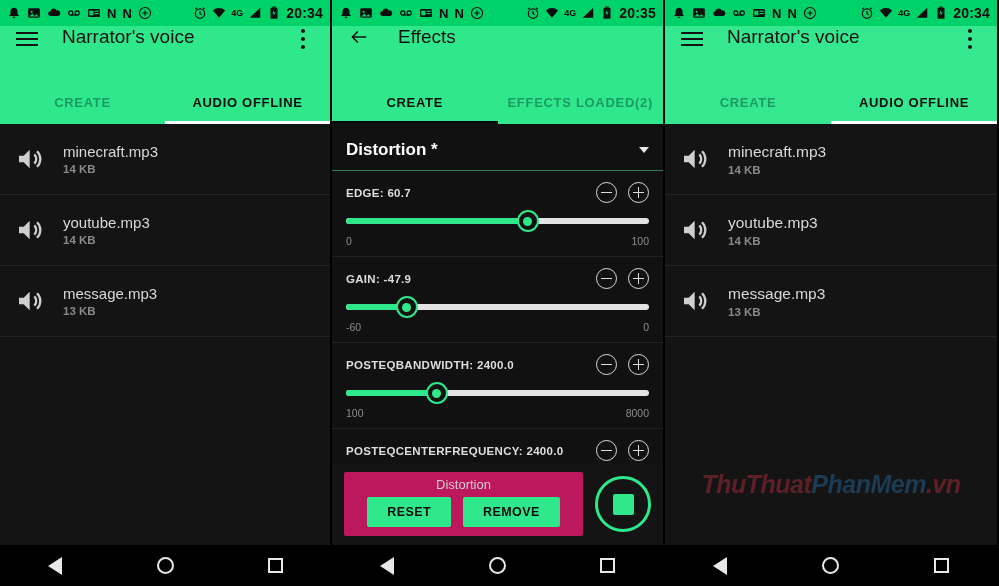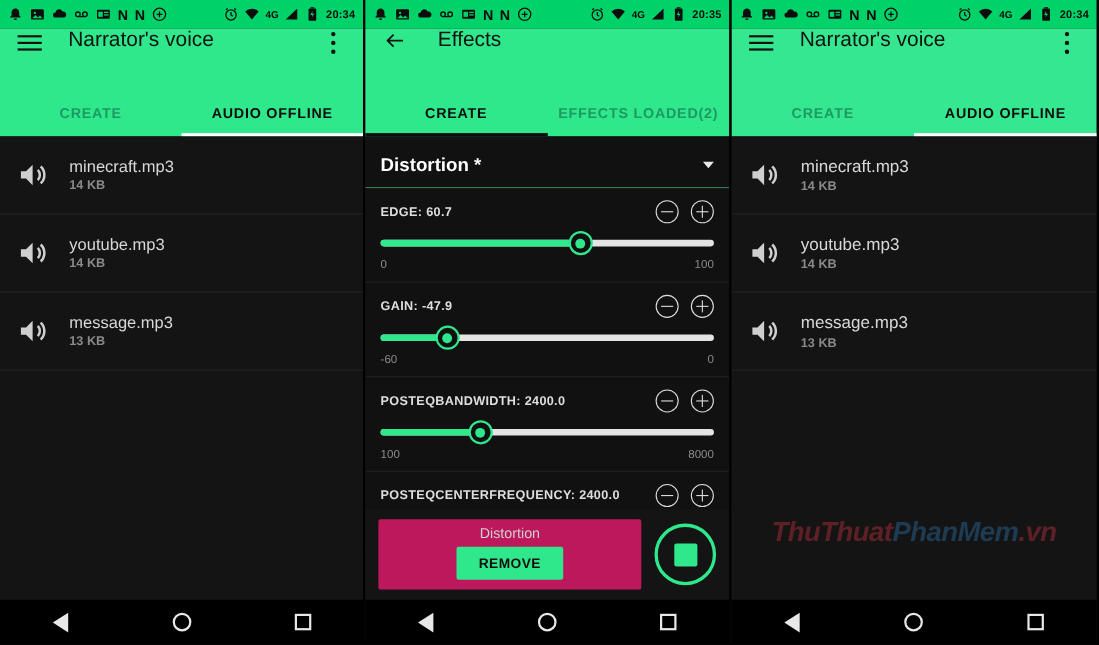--- a/index.html
+++ b/index.html
@@ -16,21 +16,21 @@
   .statusbar {
     height:26px; background:#00D26A; display:flex; align-items:center;
     padding:0 7px; gap:5px; flex:0 0 26px;
   }
   .sb-left { display:flex; align-items:center; gap:6px; flex:1; }
   .sb-right { display:flex; align-items:center; gap:5px; }
   .sb-ico { width:14px; height:14px; display:block; }
   .sb-ico svg { display:block; }
   .sb-n { font-weight:bold; font-size:13px; color:#0a0a0a; line-height:1; font-family:"Liberation Sans",sans-serif; }
   .sb-4g { font-size:9px; font-weight:bold; color:#0d0d0d; line-height:1; }
-  .sb-time { font-size:10px; font-weight:bold; color:#0d0d0d; letter-spacing:.2px; }
+  .sb-time { font-size:14px; font-weight:bold; color:#0d0d0d; letter-spacing:.2px; }
 
   
   .appbar {
     background:#2FE88C; height:54px; display:flex; align-items:flex-start;
     padding:0 14px; flex:0 0 54px;
   }
   .appbar-3 { background:#35E890; }
   .ab-title { font-size:19px; color:#111; margin-left:22px; flex:1; }
   .ab-title-2 { margin-left:26px; }
   .ico-btn { width:26px; height:26px; display:flex; align-items:center; justify-content:center; cursor:pointer; }
@@ -482,20 +482,21 @@
           <span class="thumb" style="left:30%">
               <i></i>
             </span>
         </div>
       </div>
 
       <div class="fx-bottom">
         <div class="fx-card">
           <span class="fx-card-title">Distortion</span>
           <div class="fx-btns">
+            <button class="fx-btn">RESET</button>
             <button class="fx-btn">REMOVE</button>
           </div>
         </div>
         <div class="stop-btn">
             <i></i>
           </div>
       </div>
     </div>
 
     <div class="navbar">

